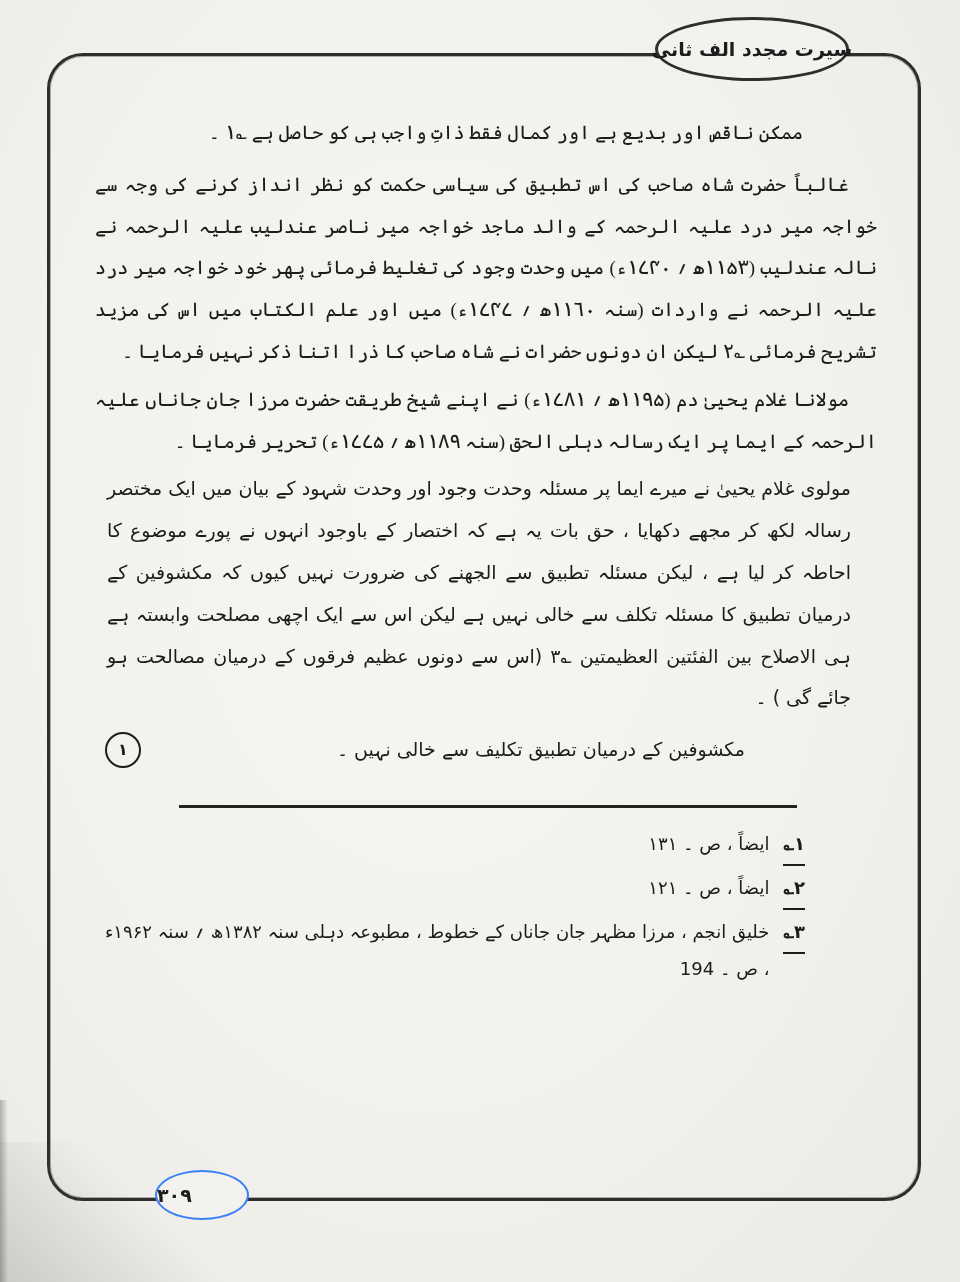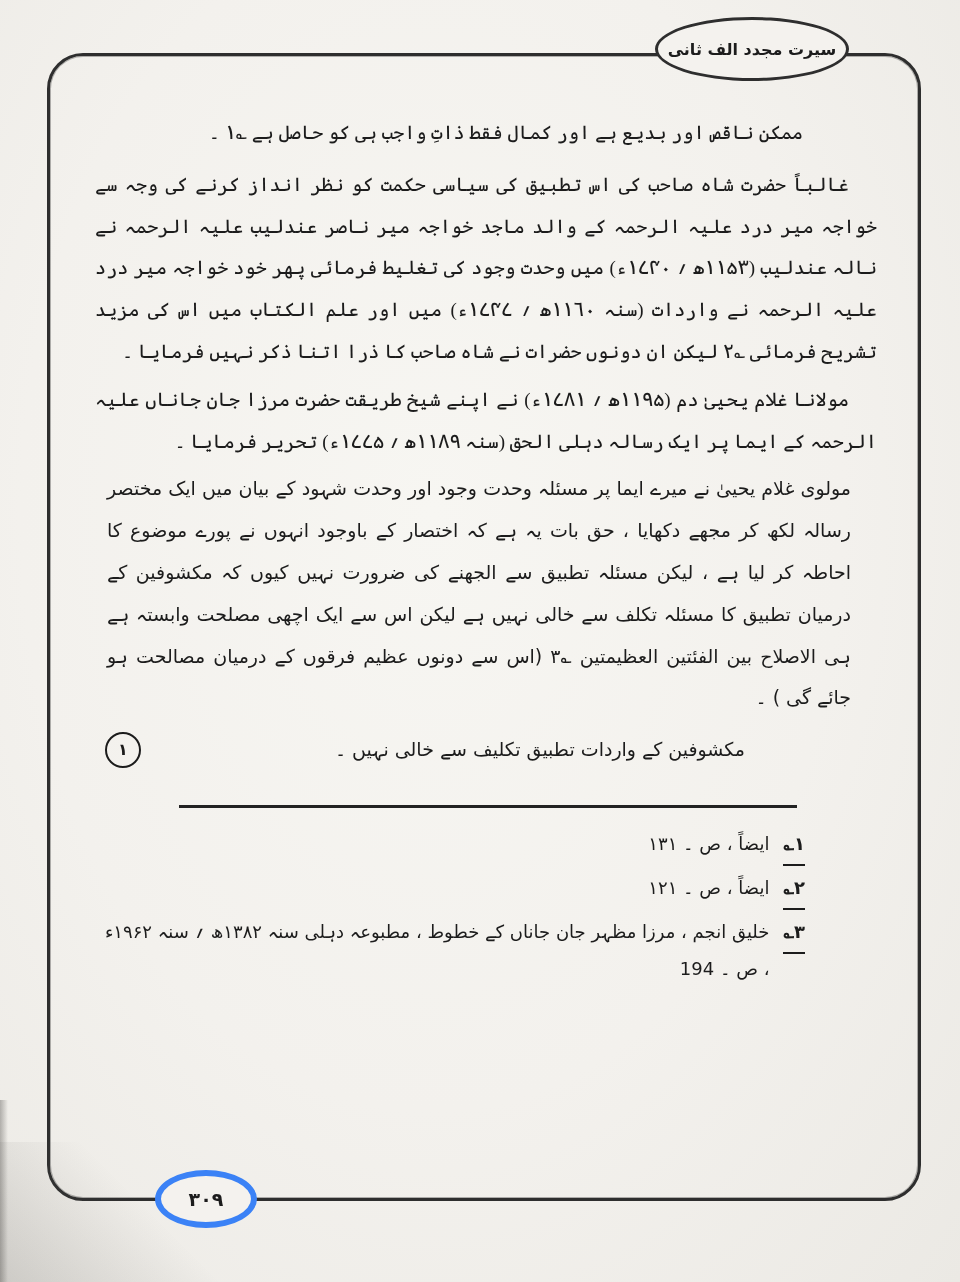--- a/index.html
+++ b/index.html
@@ -26,27 +26,27 @@
     background:transparent;
   }
   .cartouche{
     position:absolute;left:655px;top:17px;width:188px;height:58px;
     border:3px solid #2e2e2e;border-radius:50%;
     background:#f4f2ee;
     display:flex;align-items:center;justify-content:center;
     z-index:3;
   }
   .cartouche .title{
-    font-size:16px;font-weight:bold;direction:rtl;white-space:nowrap;
+    font-size:19px;font-weight:bold;direction:rtl;white-space:nowrap;
   }
   .pagenum-oval{
     position:absolute;left:155px;top:1170px;width:90px;height:46px;
-    border:6px solid #3b82f6;border-radius:50%;
+    border:2px solid #3b82f6;border-radius:50%;
     background:#f4f2ee;
-    display:flex;align-items:center;justify-content:center;
+    display:flex;align-items:center;justify-content:flex-start;
     z-index:3;
   }
   .pagenum-oval .num{font-size:19px;font-weight:bold;}
   .content{
     position:absolute;left:95px;top:112px;width:782px;
     direction:rtl;text-align:justify;
     font-size:19px;line-height:2.2;
     z-index:2;
   }
   .para{margin:0 0 6px 0;text-align:justify;text-align-last:right;font-family:Liberation Serif, serif;}
@@ -96,21 +96,21 @@
   <div class="para indent" lang="ur" dir="rtl">غالباً حضرت شاہ صاحب کی اس تطبیق کی سیاسی حکمت کو نظر انداز کرنے کی وجہ سے خواجہ میر درد علیہ الرحمہ کے والد ماجد خواجہ میر ناصر عندلیب علیہ الرحمہ نے نالہ عندلیب (۱۱۵۳ھ ؍ ۱۷۴۰ء) میں وحدت وجود کی تغلیط فرمائی پھر خود خواجہ میر درد علیہ الرحمہ نے واردات (سنہ ۱۱۶۰ھ ؍ ۱۷۴۷ء) میں اور علم الکتاب میں اس کی مزید تشریح فرمائی ؎۲ لیکن ان دونوں حضرات نے شاہ صاحب کا ذرا اتنا ذکر نہیں فرمایا ۔</div>
 
   <div class="para indent" lang="ur" dir="rtl">مولانا غلام یحییٰ دم (۱۱۹۵ھ ؍ ۱۷۸۱ء) نے اپنے شیخ طریقت حضرت مرزا جان جاناں علیہ الرحمہ کے ایما پر ایک رسالہ دہلی الحق (سنہ ۱۱۸۹ھ ؍ ۱۷۷۵ء) تحریر فرمایا ۔</div>
 
 
   <div class="quote" lang="ur" dir="rtl">مولوی غلام یحییٰ نے میرے ایما پر مسئلہ وحدت وجود اور وحدت شہود کے بیان میں ایک مختصر رسالہ لکھ کر مجھے دکھایا ، حق بات یہ ہے کہ اختصار کے باوجود انہوں نے پورے موضوع کا احاطہ کر لیا ہے ، لیکن مسئلہ تطبیق سے الجھنے کی ضرورت نہیں کیوں کہ مکشوفین کے درمیان تطبیق کا مسئلہ تکلف سے خالی نہیں ہے لیکن اس سے ایک اچھی مصلحت وابستہ ہے ہی الاصلاح بین الفئتین العظیمتین ؎۳ (اس سے دونوں عظیم فرقوں کے درمیان مصالحت ہو جائے گی ) ۔</div>
 
 
   <div class="numbered-item">
     <span class="item-badge">۱</span>
-    <span class="item-text" lang="ur" dir="rtl">مکشوفین کے واردات تطبیق تکلیف سے خالی نہیں ۔</span>
+    <span class="item-text" lang="ur" dir="rtl">مکشوفین کے درمیان تطبیق تکلیف سے خالی نہیں ۔</span>
   </div>
 
   <div class="fn-divider"></div>
 
   <div class="footnotes">
     <div class="footnote">
       <span class="fn-marker">۱؎</span>
       <span class="fn-text" lang="ur" dir="rtl">ایضاً ، ص ۔ ۱۳۱</span>
     </div>
     <div class="footnote">

